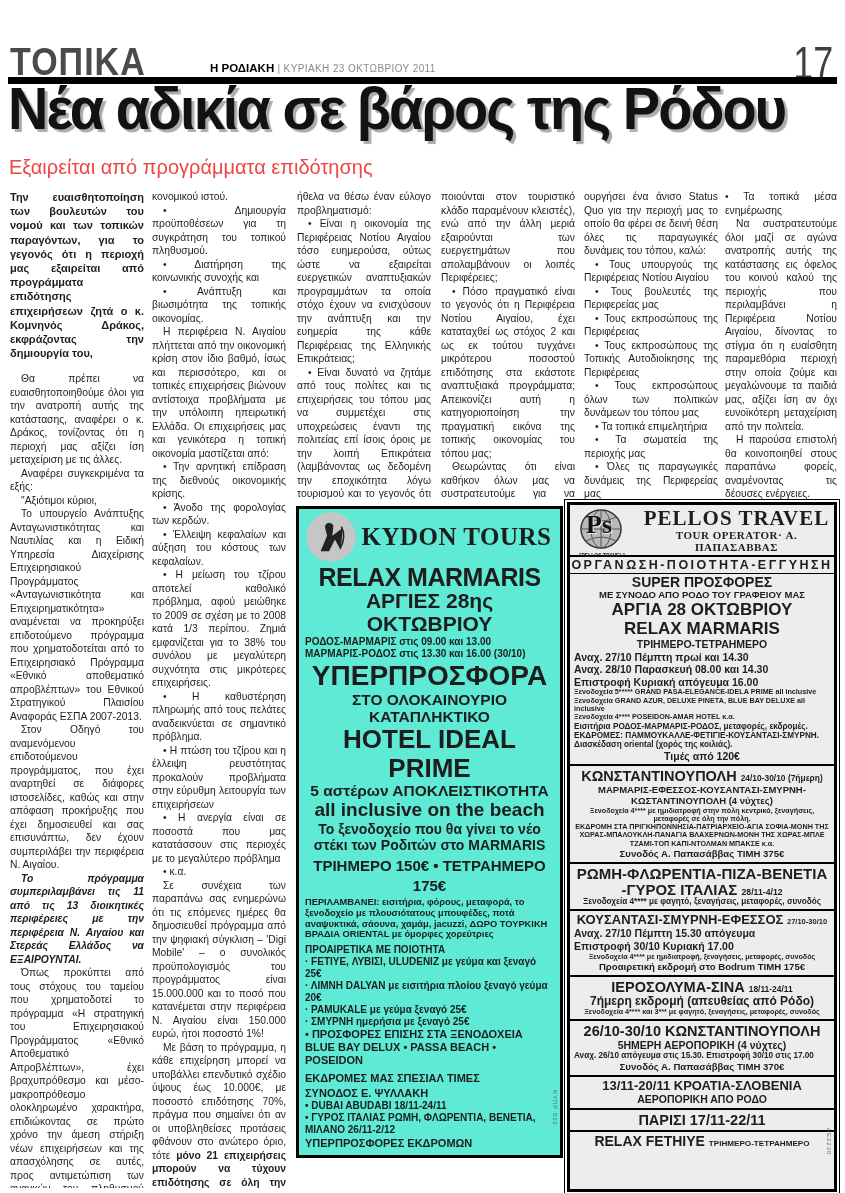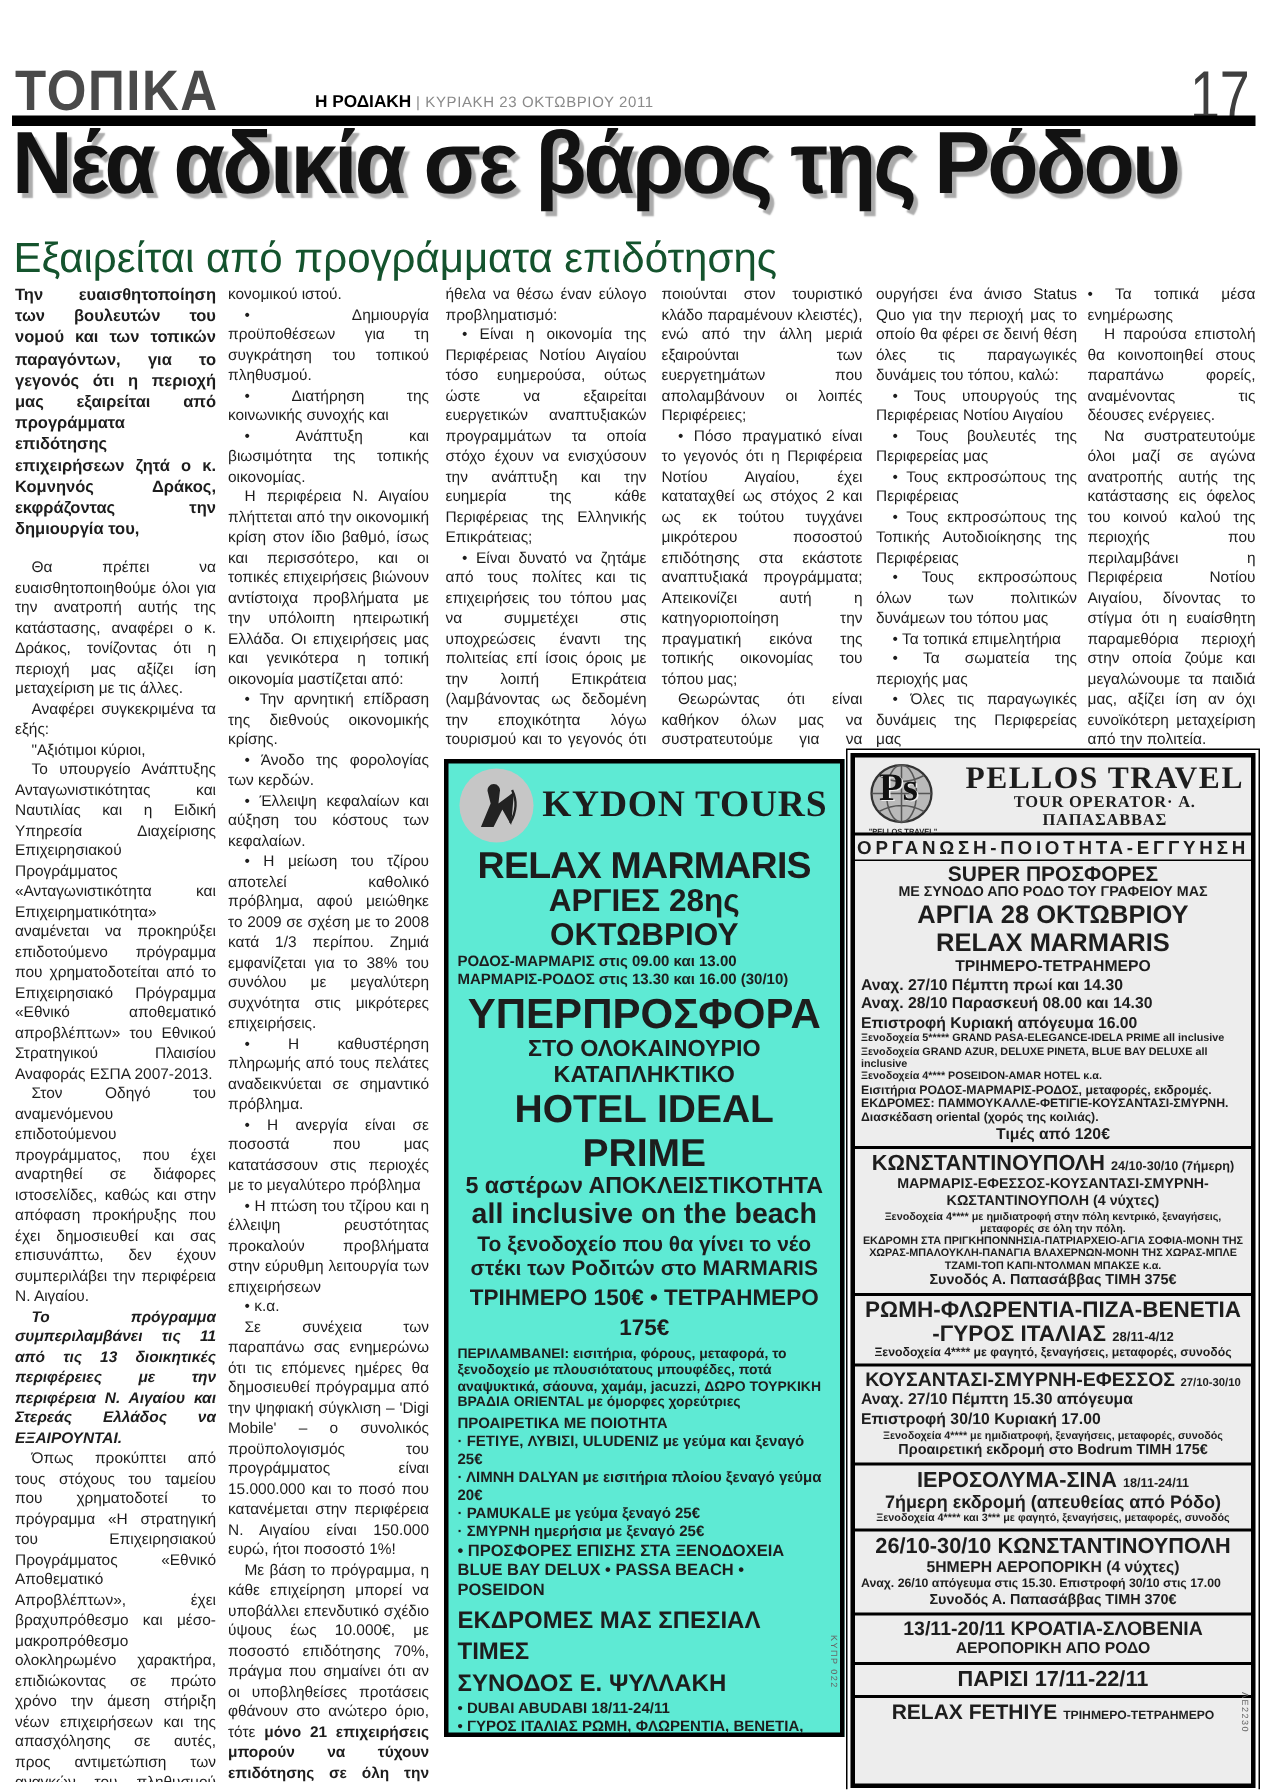--- a/index.html
+++ b/index.html
@@ -10,21 +10,21 @@
         color:#4a4a4a;letter-spacing:1px;transform:scaleY(1.12);transform-origin:top left;}
   .paper-line{position:absolute;left:186px;top:62px;font-size:10px;color:#8a8a8a;letter-spacing:.4px;}
   .paper-line b{color:#000;font-size:11.5px;letter-spacing:0;margin-left:24px;}
   .pageno{position:absolute;right:12px;top:36px;font-size:46px;font-weight:400;color:#3f3f3f;
         transform:scaleX(.78);transform-origin:top right;}
   .rule{position:absolute;left:8px;width:829px;top:77px;height:7px;background:#000;}
   
   h1.headline{position:absolute;left:8px;top:74px;margin:0;font-size:56px;font-weight:bold;
         letter-spacing:-2px;color:#121212;text-shadow:3px 3px 1px #ababab;
         transform:scaleY(1.05);transform-origin:top left;white-space:nowrap;}
-  h2.subhead{position:absolute;left:9px;top:156px;margin:0;font-size:28px;font-weight:400;color:#14532d;}
+  h2.subhead{position:absolute;left:9px;top:156px;margin:0;font-size:20px;font-weight:400;color:#ef4444;}
   
   .col{position:absolute;top:190px;width:134px;font-size:10.3px;line-height:13.5px;
        text-align:justify;overflow:hidden;}
   #col1{left:10px;height:998px;}
   #col2{left:152px;height:998px;}
   #col3{left:297px;height:312px;}
   #col4{left:441px;height:312px;}
   #col5{left:584px;height:312px;}
   #col6{left:725px;width:112px;height:312px;}
   .col p{margin:0;}
@@ -50,21 +50,21 @@
   .k-sm{font-size:10px;line-height:1.2;}
   .k-huge{font-size:28px;line-height:1.12;}
   .k-h2b{font-size:15.5px;line-height:1.1;}
   .k-huge2{font-size:26px;line-height:1.1;}
   .k-h2c{font-size:15.5px;line-height:1.15;}
   .k-h2d{font-size:19px;line-height:1.1;}
   .k-h4{font-size:14px;line-height:1.15;}
   .k-h5{font-size:15px;line-height:1.3;margin:3px 0 2px !important;}
   .k-xs{font-size:9.3px;line-height:1.15;text-align:justify;}
   .k-md{font-size:11px;line-height:1.2;}
-  .k-md2{font-size:16px;line-height:1.3;}
+  .k-md2{font-size:11px;line-height:1.3;}
   
   .pellos{position:absolute;left:567px;top:502px;width:270px;height:690px;border:3px solid #000;
           outline:1px solid #000;outline-offset:2px;background:#ededed;padding:2px 4px;
           box-sizing:border-box;overflow:hidden;}
   .p-head{display:flex;align-items:center;gap:13px;}
   .p-logo{position:relative;width:56px;height:44px;flex:0 0 56px;}
   .p-logo svg{position:absolute;left:4px;top:0;}
   .p-logo .ps{position:absolute;left:12px;top:2px;font-family:"Liberation Serif",serif;
           font-size:26px;color:#111;text-shadow:1px 1px 0 #eee;}
   .p-logo .cap{position:absolute;left:0;bottom:-6px;width:56px;font-size:5px;font-style:normal;
@@ -119,22 +119,22 @@
       <p class="para ">κονομικού ιστού.</p>
       <p class="para ind">• Δημιουργία προϋποθέσεων για τη συγκράτηση του τοπικού πληθυσμού.</p>
       <p class="para ind">• Διατήρηση της κοινωνικής συνοχής και</p>
       <p class="para ind">• Ανάπτυξη και βιωσιμότητα της τοπικής οικονομίας.</p>
       <p class="para ind">Η περιφέρεια Ν. Αιγαίου πλήττεται από την οικονομική κρίση στον ίδιο βαθμό, ίσως και περισσότερο, και οι τοπικές επιχειρήσεις βιώνουν αντίστοιχα προβλήματα με την υπόλοιπη ηπειρωτική Ελλάδα. Οι επιχειρήσεις μας και γενικότερα η τοπική οικονομία μαστίζεται από:</p>
       <p class="para ind">• Την αρνητική επίδραση της διεθνούς οικονομικής κρίσης.</p>
       <p class="para ind">• Άνοδο της φορολογίας των κερδών.</p>
       <p class="para ind">• Έλλειψη κεφαλαίων και αύξηση του κόστους των κεφαλαίων.</p>
       <p class="para ind">• Η μείωση του τζίρου αποτελεί καθολικό πρόβλημα, αφού μειώθηκε το 2009 σε σχέση με το 2008 κατά 1/3 περίπου. Ζημιά εμφανίζεται για το 38% του συνόλου με μεγαλύτερη συχνότητα στις μικρότερες επιχειρήσεις.</p>
       <p class="para ind">• Η καθυστέρηση πληρωμής από τους πελάτες αναδεικνύεται σε σημαντικό πρόβλημα.</p>
+      <p class="para ind">• Η πτώση του τζίρου και η έλλειψη ρευστότητας προκαλούν προβλήματα στην εύρυθμη λειτουργία των επιχειρήσεων</p>
       <p class="para ind">• Η ανεργία είναι σε ποσοστά που μας κατατάσσουν στις περιοχές με το μεγαλύτερο πρόβλημα</p>
-      <p class="para ind">• Η πτώση του τζίρου και η έλλειψη ρευστότητας προκαλούν προβλήματα στην εύρυθμη λειτουργία των επιχειρήσεων</p>
       <p class="para ind">• κ.α.</p>
       <p class="para ind">Σε συνέχεια των παραπάνω σας ενημερώνω ότι τις επόμενες ημέρες θα δημοσιευθεί πρόγραμμα από την ψηφιακή σύγκλιση – 'Digi Mobile' – ο συνολικός προϋπολογισμός του προγράμματος είναι 15.000.000 και το ποσό που κατανέμεται στην περιφέρεια Ν. Αιγαίου είναι 150.000 ευρώ, ήτοι ποσοστό 1%!</p>
       <p class="para ind">Με βάση το πρόγραμμα, η κάθε επιχείρηση μπορεί να υποβάλλει επενδυτικό σχέδιο ύψους έως 10.000€, με ποσοστό επιδότησης 70%, πράγμα που σημαίνει ότι αν οι υποβληθείσες προτάσεις φθάνουν στο ανώτερο όριο, τότε <b>μόνο 21 επιχειρήσεις μπορούν να τύχουν επιδότησης σε όλη την περιφέρεια Νοτίου Αιγαίου!</b></p>
     </div>
   <div id="col3" class="col">
       <p class="para ">ήθελα να θέσω έναν εύλογο προβληματισμό:</p>
       <p class="para ind">• Είναι η οικονομία της Περιφέρειας Νοτίου Αιγαίου τόσο ευημερούσα, ούτως ώστε να εξαιρείται ευεργετικών αναπτυξιακών προγραμμάτων τα οποία στόχο έχουν να ενισχύσουν την ανάπτυξη και την ευημερία της κάθε Περιφέρειας της Ελληνικής Επικράτειας;</p>
       <p class="para ind">• Είναι δυνατό να ζητάμε από τους πολίτες και τις επιχειρήσεις του τόπου μας να συμμετέχει στις υποχρεώσεις έναντι της πολιτείας επί ίσοις όροις με την λοιπή Επικράτεια (λαμβάνοντας ως δεδομένη την εποχικότητα λόγω τουρισμού και το γεγονός ότι για έξι μήνες όλες σχεδόν οι επιχειρήσεις που δραστηριο-</p>
     </div>
   <div id="col4" class="col">
@@ -148,22 +148,22 @@
       <p class="para ind">• Τους βουλευτές της Περιφερείας μας</p>
       <p class="para ind">• Τους εκπροσώπους της Περιφέρειας</p>
       <p class="para ind">• Τους εκπροσώπους της Τοπικής Αυτοδιοίκησης της Περιφέρειας</p>
       <p class="para ind">• Τους εκπροσώπους όλων των πολιτικών δυνάμεων του τόπου μας</p>
       <p class="para ind">• Τα τοπικά επιμελητήρια</p>
       <p class="para ind">• Τα σωματεία της περιοχής μας</p>
       <p class="para ind">• Όλες τις παραγωγικές δυνάμεις της Περιφερείας μας</p>
     </div>
   <div id="col6" class="col">
       <p class="para ">• Τα τοπικά μέσα ενημέρωσης</p>
+      <p class="para ind">Να συστρατευτούμε όλοι μαζί σε αγώνα ανατροπής αυτής της κατάστασης εις όφελος του κοινού καλού της περιοχής που περιλαμβάνει η Περιφέρεια Νοτίου Αιγαίου, δίνοντας το στίγμα ότι η ευαίσθητη παραμεθόρια περιοχή στην οποία ζούμε και μεγαλώνουμε τα παιδιά μας, αξίζει ίση αν όχι ευνοϊκότερη μεταχείριση από την πολιτεία.</p>
       <p class="para ind">Η παρούσα επιστολή θα κοινοποιηθεί στους παραπάνω φορείς, αναμένοντας τις δέουσες ενέργειες.</p>
-      <p class="para ind">Να συστρατευτούμε όλοι μαζί σε αγώνα ανατροπής αυτής της κατάστασης εις όφελος του κοινού καλού της περιοχής που περιλαμβάνει η Περιφέρεια Νοτίου Αιγαίου, δίνοντας το στίγμα ότι η ευαίσθητη παραμεθόρια περιοχή στην οποία ζούμε και μεγαλώνουμε τα παιδιά μας, αξίζει ίση αν όχι ευνοϊκότερη μεταχείριση από την πολιτεία.</p>
     </div>
 
   <section class="kydon adbox">
     <div class="k-head">
       <span class="k-logo">
         <svg width="52" height="52" viewBox="0 0 40 40">
           <circle cx="20" cy="20" r="19" fill="#c6c6c6"></circle>
           <path d="M12 31 L17 19 L15.5 13 a3.2 3.2 0 1 1 6.2 0 L21 19 L29 13 L27.5 30 L23 22 L18.5 31 Z" fill="#222"></path>
           <path d="M28 12 q4 8 -1 17" stroke="#222" stroke-width="1.2" fill="none"></path>
         </svg>

